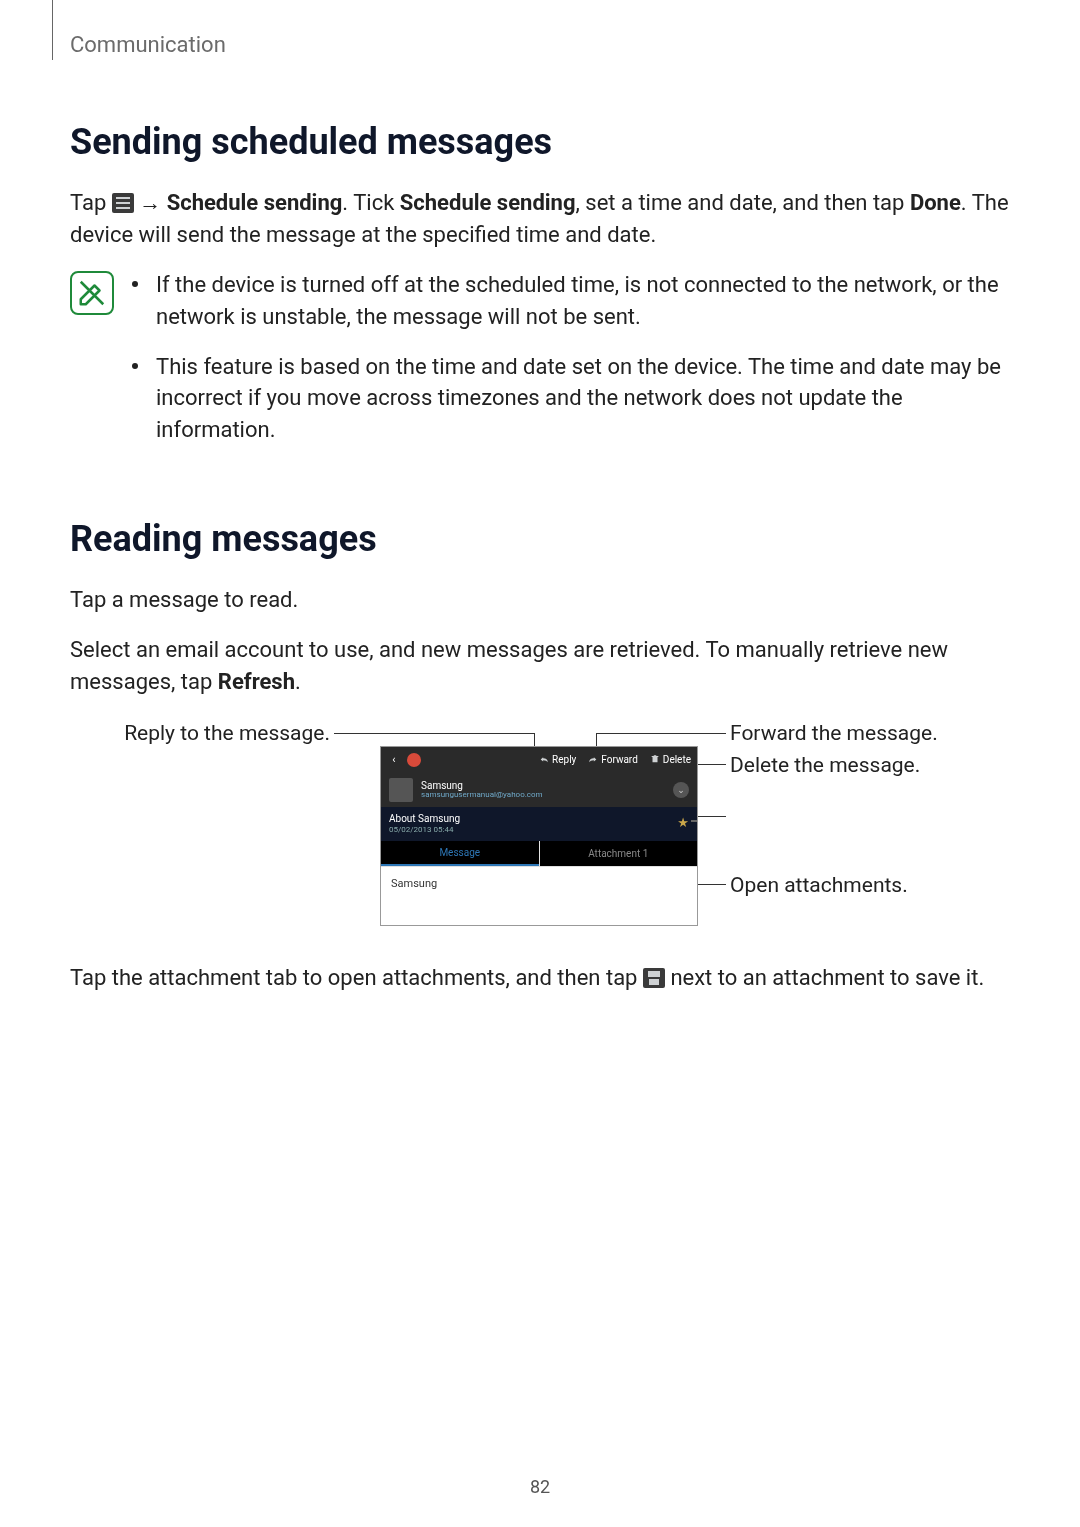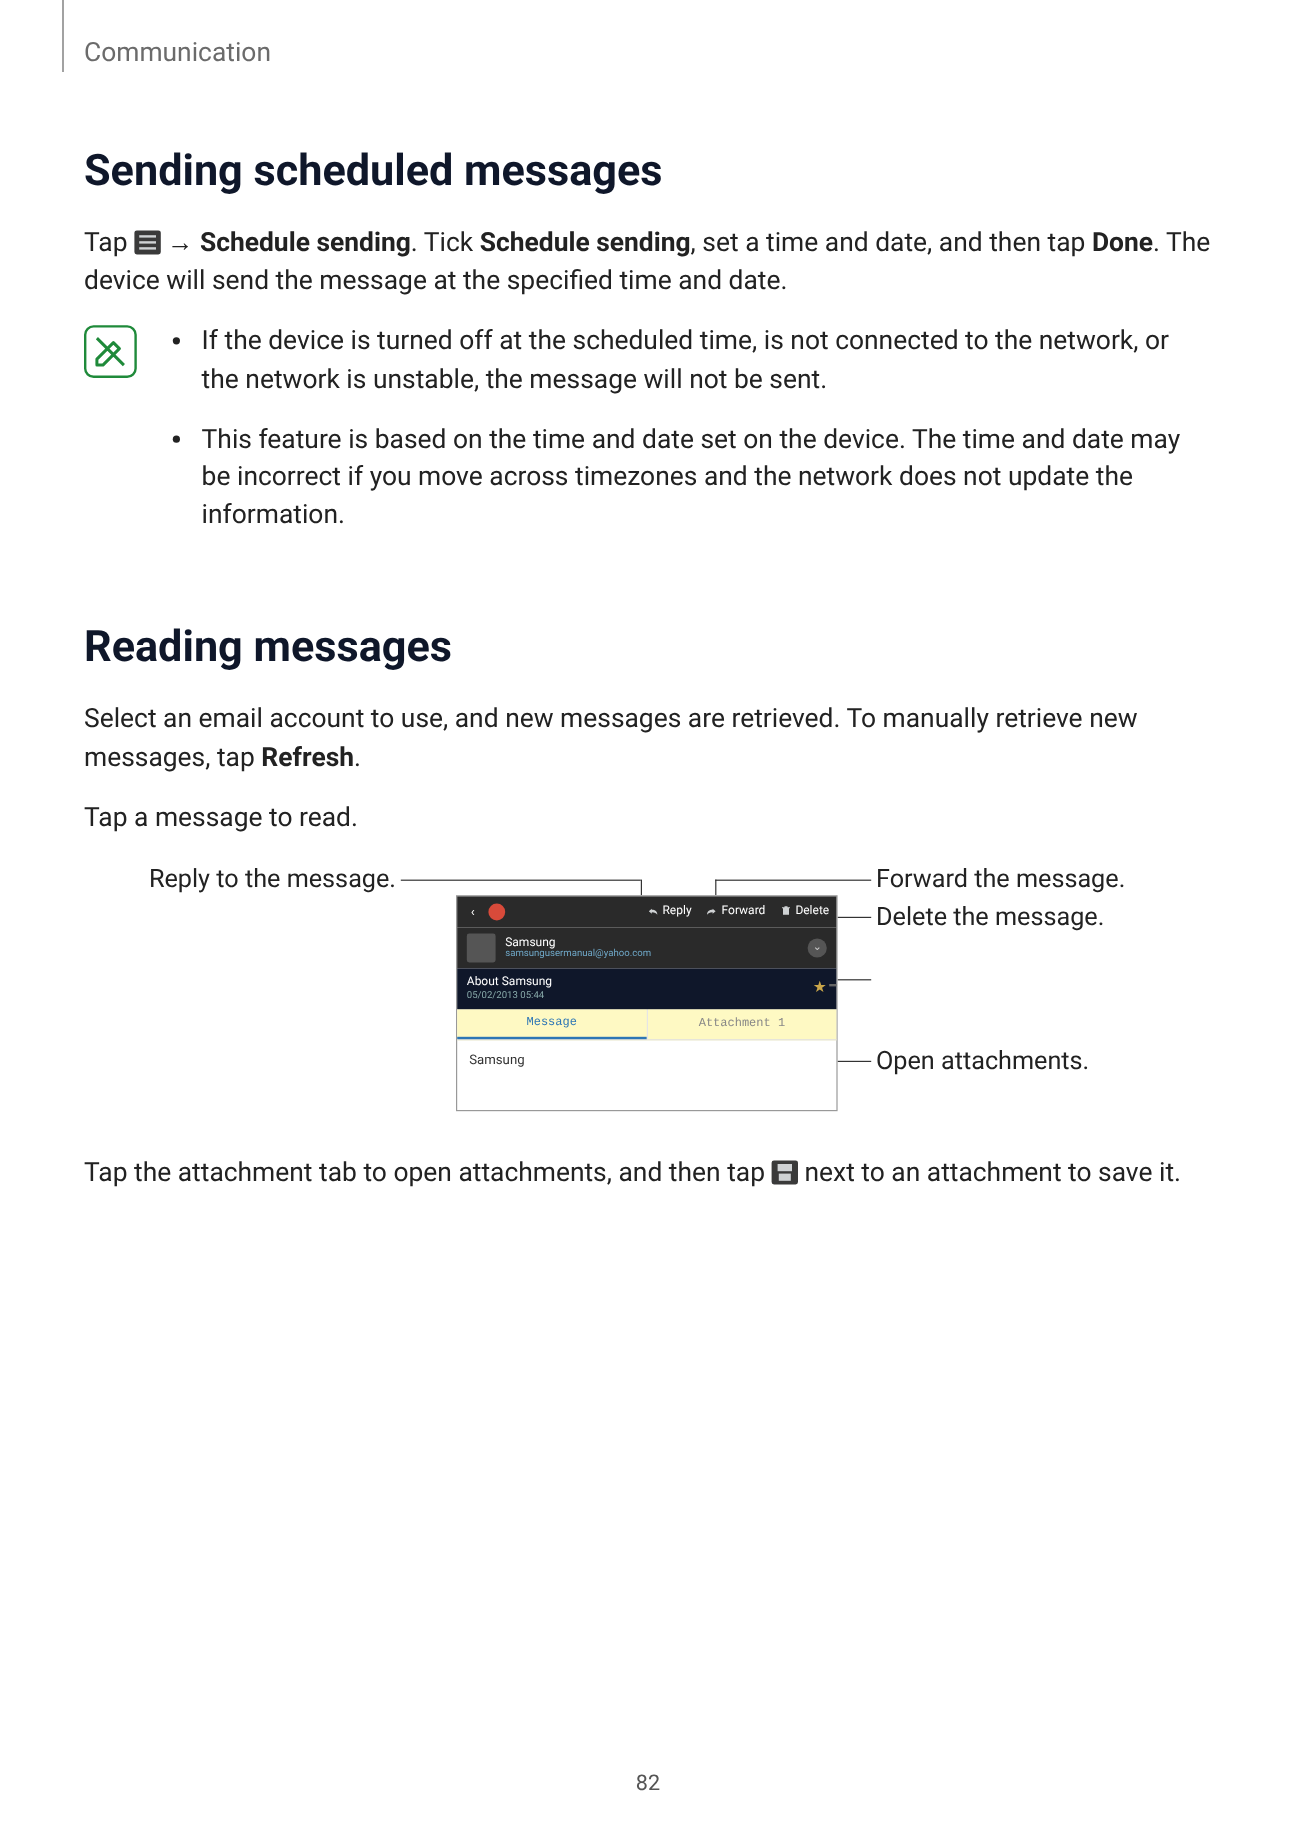--- a/index.html
+++ b/index.html
@@ -82,21 +82,21 @@
     .save-icon-inline::after {
       content: "";
       position: absolute;
       left: 6px; bottom: 3px;
       width: 10px; height: 6px;
       background: #cfd2d4;
     }
 
     .note-block {
       display: flex;
-      gap: 30px;
+      gap: 18px;
       margin: 12px 0 54px 0;
     }
     .note-icon {
       flex: 0 0 44px;
       height: 44px;
       border: 2px solid #1f8a3a;
       border-radius: 8px;
       display: flex;
       align-items: center;
       justify-content: center;
@@ -239,23 +239,22 @@
       position: absolute;
       right: -8px;
       top: 5px;
       width: 6px;
       height: 2px;
       background: #666;
     }
     .phone-tabs {
       height: 26px;
       display: flex;
-      background: #fef9c3;
+      background: #000000;
       border-bottom: 1px solid #e0e0e0;
-      font-family: Liberation Mono, monospace;
     }
     .phone-tab {
       flex: 1;
       display: flex;
       align-items: center;
       justify-content: center;
       font-size: 10px;
       color: #888;
     }
     .phone-tab.active { color: #2d76b5; border-bottom: 2px solid #2d76b5; }
@@ -295,25 +294,25 @@
         </svg>
     </div>
     <ul class="note-list">
       <li>If the device is turned off at the scheduled time, is not connected to the network, or the network is unstable, the message will not be sent.</li>
       <li>This feature is based on the time and date set on the device. The time and date may be incorrect if you move across timezones and the network does not update the information.</li>
     </ul>
   </div>
 
   <h2 class="section">Reading messages</h2>
 
+  <p class="body">Tap a message to read.</p>
+
   <p class="body">
     <span>Select an email account to use, and new messages are retrieved. To manually retrieve new messages, tap </span><b>Refresh</b><span>.</span>
   </p>
-
-  <p class="body">Tap a message to read.</p>
 
   <div class="figure">
 
     <div class="callout left" style="left:40px; top:4px; width:220px;">Reply to the message.</div>
 
     <div class="callout" style="left:660px; top:4px;">Forward the message.</div>
     <div class="callout" style="left:660px; top:36px;">Delete the message.</div>
     <div class="callout" style="left:660px; top:156px;">Open attachments.</div>
 
     <div class="line" style="left:264px; top:17px; width:200px; height:1px;"></div>

